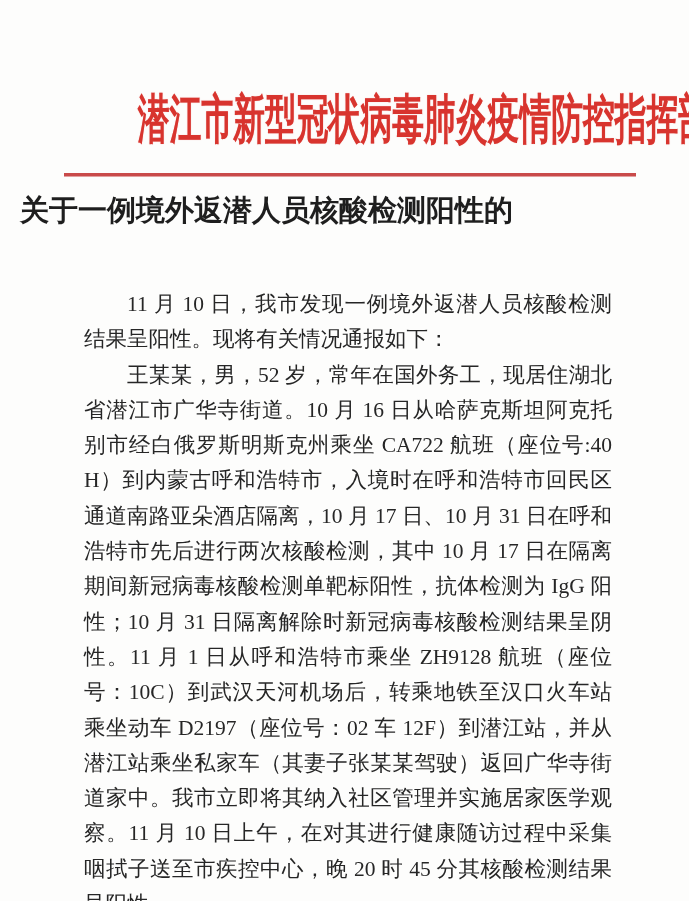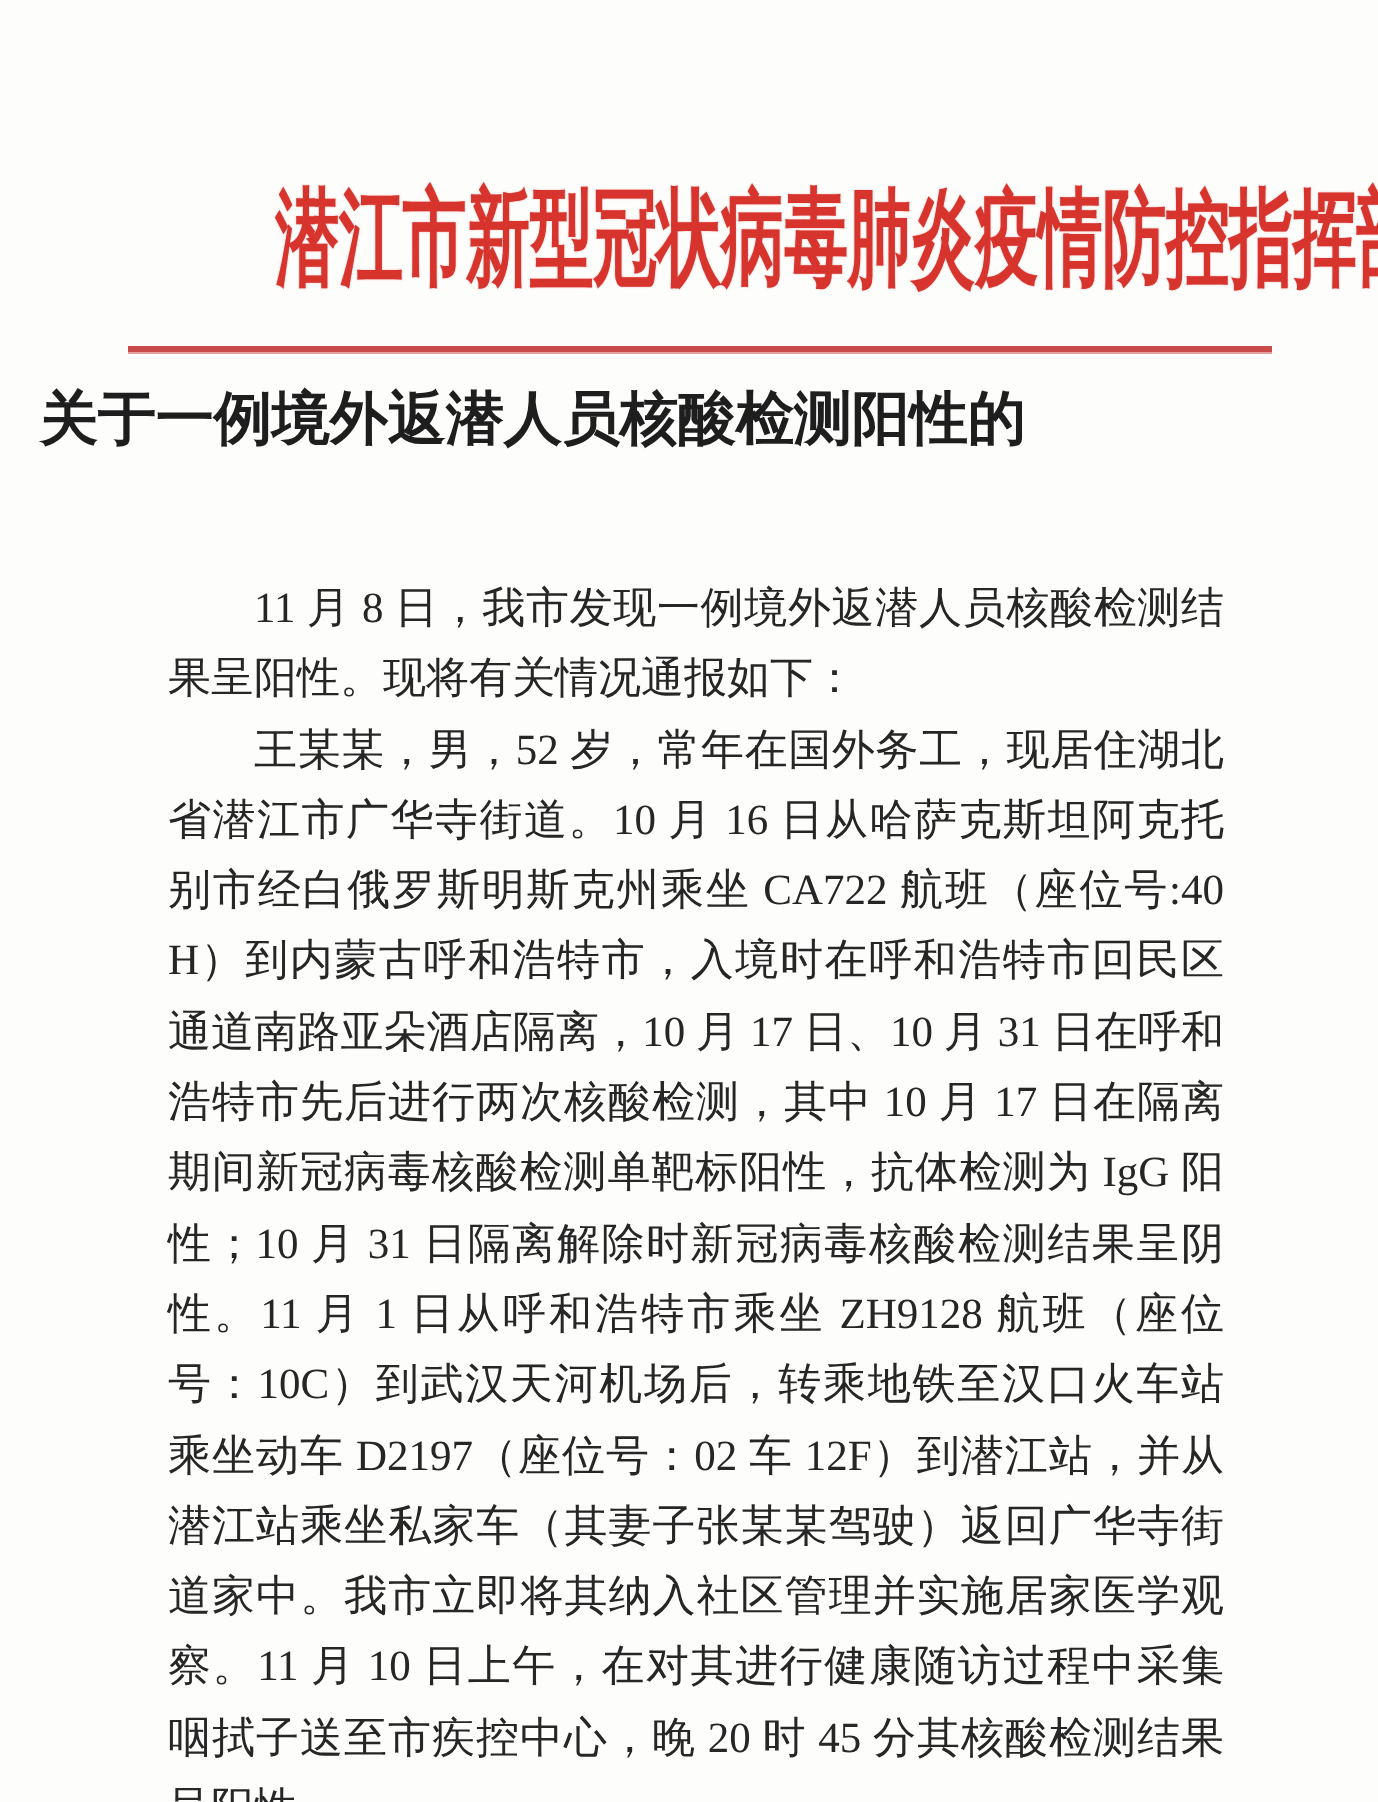--- a/index.html
+++ b/index.html
@@ -79,18 +79,18 @@
 
   <div class="letterhead">潜江市新型冠状病毒肺炎疫情防控指挥部</div>
 
   <div class="red-rule"></div>
 
   <div class="doc-title">
     <span class="line">关于一例境外返潜人员核酸检测阳性的</span>
   </div>
 
   <div class="body-text">
-    <p>11 月 8 日，我市发现一例境外返潜人员核酸检测结果呈阳性。现将有关情况通报如下：</p>
+    <p>11 月 10 日，我市发现一例境外返潜人员核酸检测结果呈阳性。现将有关情况通报如下：</p>
     <p>王某某，男，52 岁，常年在国外务工，现居住湖北省潜江市广华寺街道。10 月 16 日从哈萨克斯坦阿克托别市经白俄罗斯明斯克州乘坐 CA722 航班（座位号:40H）到内蒙古呼和浩特市，入境时在呼和浩特市回民区通道南路亚朵酒店隔离，10 月 17 日、10 月 31 日在呼和浩特市先后进行两次核酸检测，其中 10 月 17 日在隔离期间新冠病毒核酸检测单靶标阳性，抗体检测为 IgG 阳性；10 月 31 日隔离解除时新冠病毒核酸检测结果呈阴性。11 月 1 日从呼和浩特市乘坐 ZH9128 航班（座位号：10C）到武汉天河机场后，转乘地铁至汉口火车站乘坐动车 D2197（座位号：02 车 12F）到潜江站，并从潜江站乘坐私家车（其妻子张某某驾驶）返回广华寺街道家中。我市立即将其纳入社区管理并实施居家医学观察。11 月 10 日上午，在对其进行健康随访过程中采集咽拭子送至市疾控中心，晚 20 时 45 分其核酸检测结果呈阳性。</p>
 
   </div>
 
 </div>
 
 </body></html>

